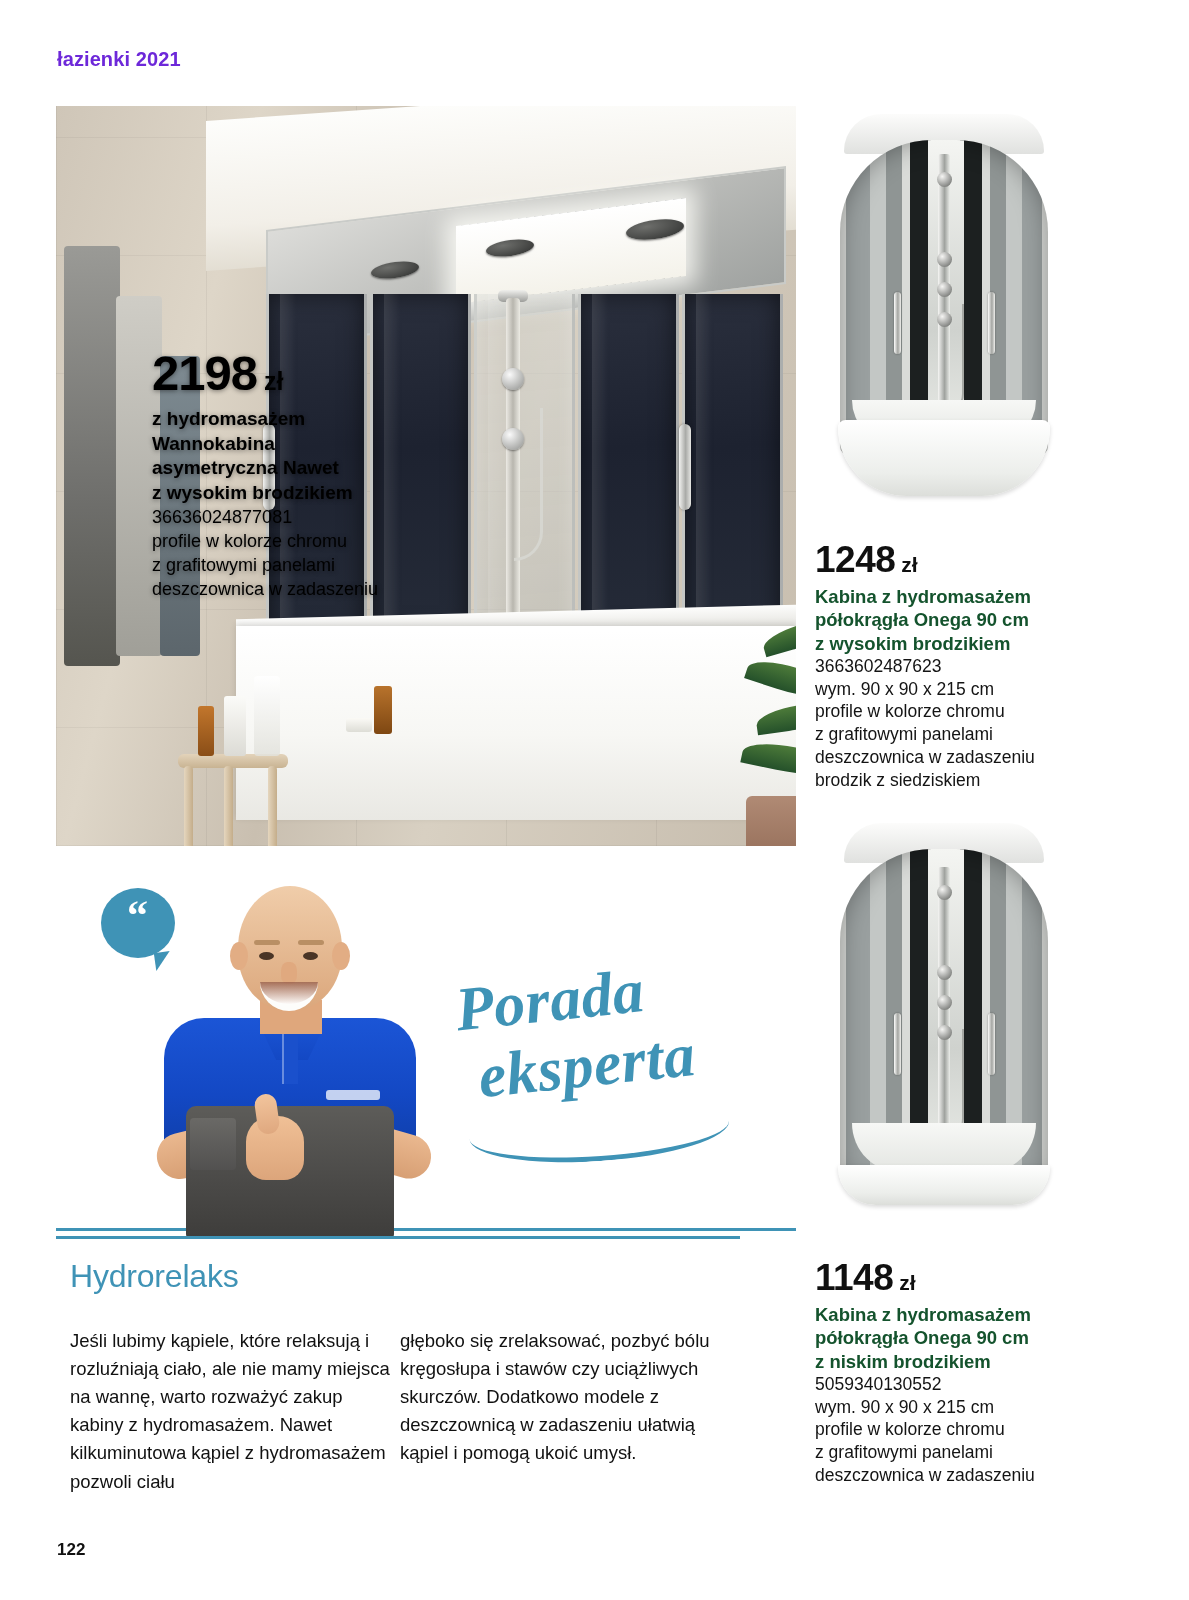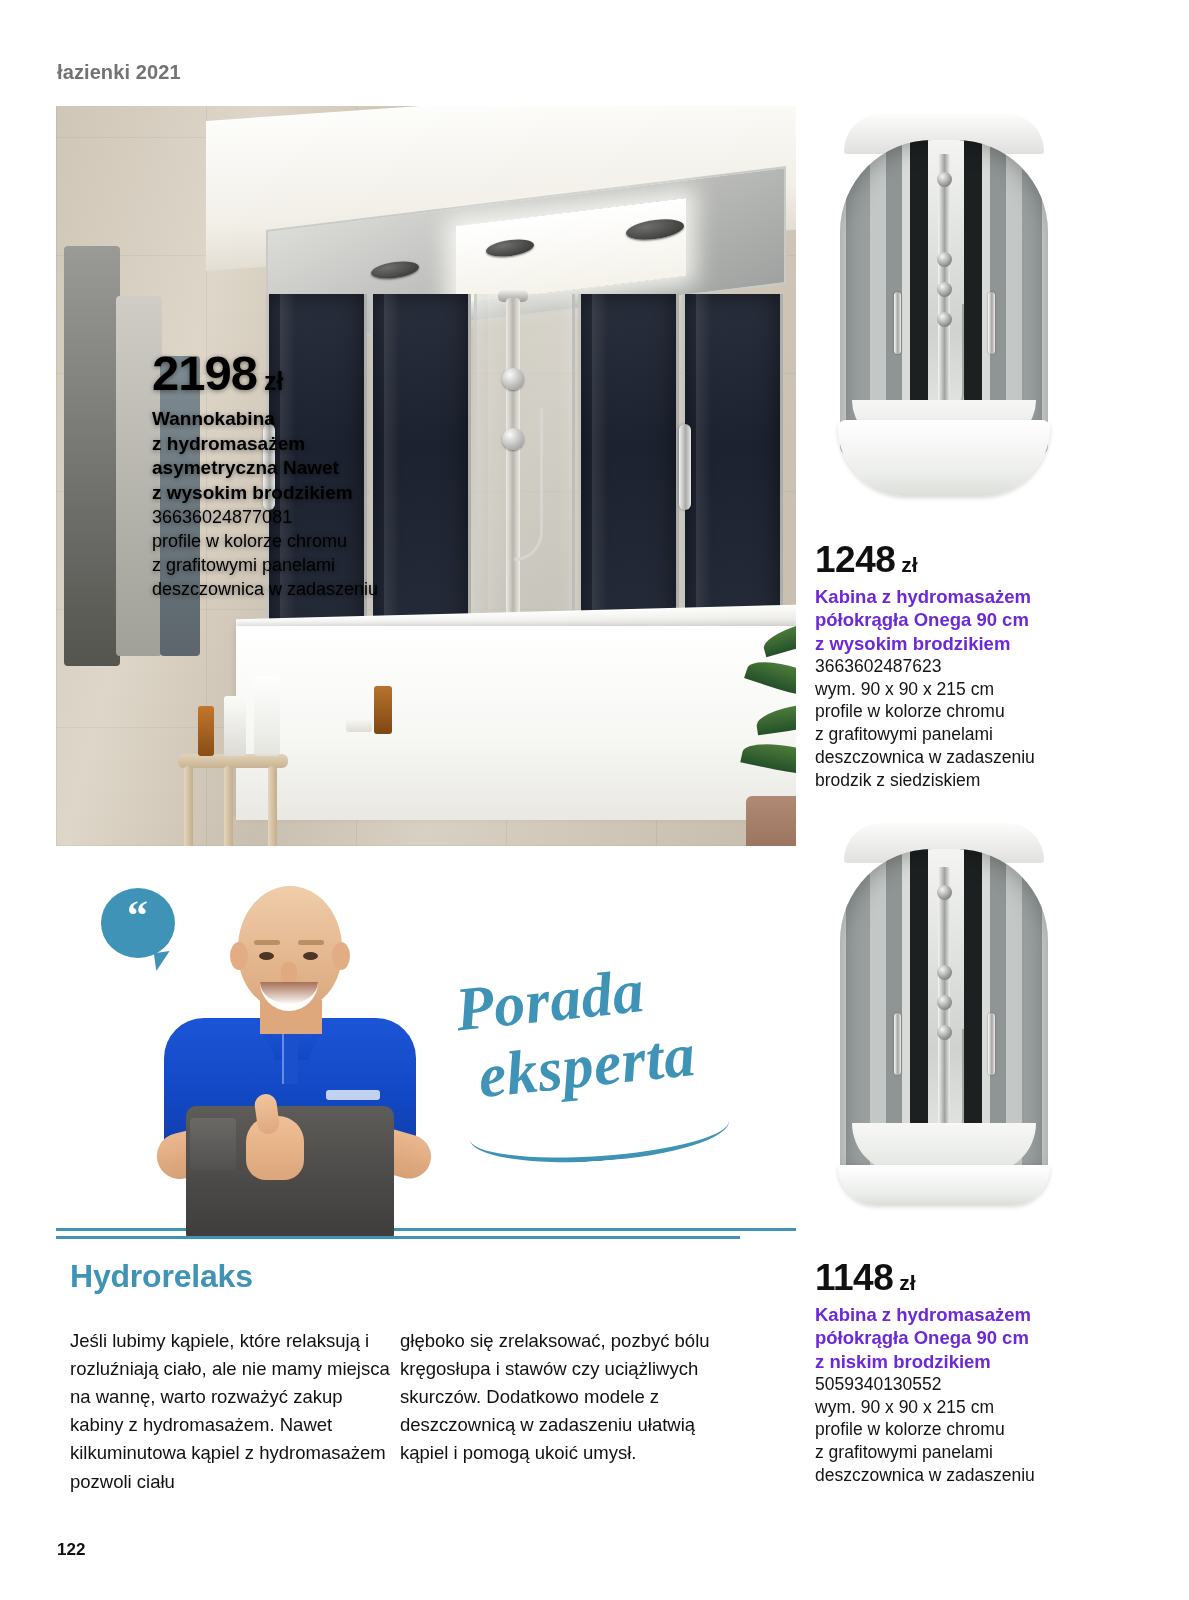--- a/index.html
+++ b/index.html
@@ -9,22 +9,22 @@
     background:#ffffff;
     font-family:"Liberation Sans","DejaVu Sans",sans-serif;
     color:#1b1b1b;
     overflow:hidden;
     position:relative;
   }
   .page{position:relative;width:1189px;height:1600px;}
 
   
   .kicker{
-    position:absolute;left:57px;top:61px;
-    font-size:20px;font-weight:700;letter-spacing:.1px;color:#737373;
+    position:absolute;left:57px;top:48px;
+    font-size:20px;font-weight:700;letter-spacing:.1px;color:#6d28d9;
   }
 
   
   .hero{
     position:absolute;left:56px;top:106px;width:740px;height:740px;
     overflow:hidden;background:#cdc4b6;
   }
   .hero-wall{
     position:absolute;inset:0;
     background:
@@ -250,21 +250,21 @@
     position:absolute;left:14px;top:286px;width:184px;height:44px;
     background:linear-gradient(180deg,#f7f8f6,#e3e5e1);
     border-radius:0 0 80px 80px;
   }
 
   .prod-price{
     font-size:37px;font-weight:800;line-height:1;letter-spacing:-.5px;color:#101010;
   }
   .prod-price .cur{font-size:21px;font-weight:700;margin-left:6px;letter-spacing:0;}
   .prod-title{
-    margin-top:7px;font-size:18.5px;font-weight:700;line-height:1.26;color:#6d28d9;
+    margin-top:7px;font-size:18.5px;font-weight:700;line-height:1.26;color:#14532d;
   }
   .prod-meta{font-size:17.5px;font-weight:400;line-height:1.30;color:#141414;}
 
   
   .expert{position:absolute;left:56px;top:872px;width:740px;height:380px;}
   .quote-bubble{
     position:absolute;left:101px;top:888px;width:74px;height:70px;border-radius:50%;
     background:#3f93b6;
   }
   .quote-bubble .tail{
@@ -363,21 +363,21 @@
     border-radius:0 0 60% 60%/0 0 100% 100%;
     transform:rotate(-4deg);
   }
 
   
   .rule{
     position:absolute;left:56px;top:1236px;width:684px;height:3px;background:#3f93b6;
   }
   .art-title{
     position:absolute;left:70px;top:1258px;
-    font-size:32px;font-weight:700;color:#3f93b6;letter-spacing:-.2px;
+    font-size:32px;font-weight:400;color:#3f93b6;letter-spacing:-.2px;
   }
   .col{
     position:absolute;top:1327px;font-size:18.5px;line-height:1.52;color:#111;
   }
   .col-1{left:70px;width:320px;}
   .col-2{left:400px;width:330px;}
   .col p{margin:0;}
 
   .folio{
     position:absolute;left:57px;top:1540px;
@@ -443,22 +443,22 @@
     <div class="leaf" style="left:690px;top:560px;width:86px;height:26px;transform:rotate(18deg)"></div>
     <div class="leaf" style="left:700px;top:600px;width:78px;height:24px;transform:rotate(-8deg)"></div>
     <div class="leaf" style="left:686px;top:640px;width:92px;height:26px;transform:rotate(12deg)"></div>
     <div class="leaf" style="left:706px;top:520px;width:70px;height:22px;transform:rotate(-16deg)"></div>
 
     <div class="overlay">
       <div class="ov-price">
         <span>2198</span><span class="cur">zł</span>
       </div>
       <div class="ov-title">
+        <div>z hydromasażem</div>
         <div>Wannokabina</div>
-        <div>z hydromasażem</div>
         <div>asymetryczna Nawet</div>
         <div>z wysokim brodzikiem</div>
       </div>
       <div class="ov-meta">
         <div>36636024877081</div>
         <div>profile w kolorze chromu</div>
         <div>z grafitowymi panelami</div>
         <div>deszczownica w zadaszeniu</div>
       </div>
     </div>

